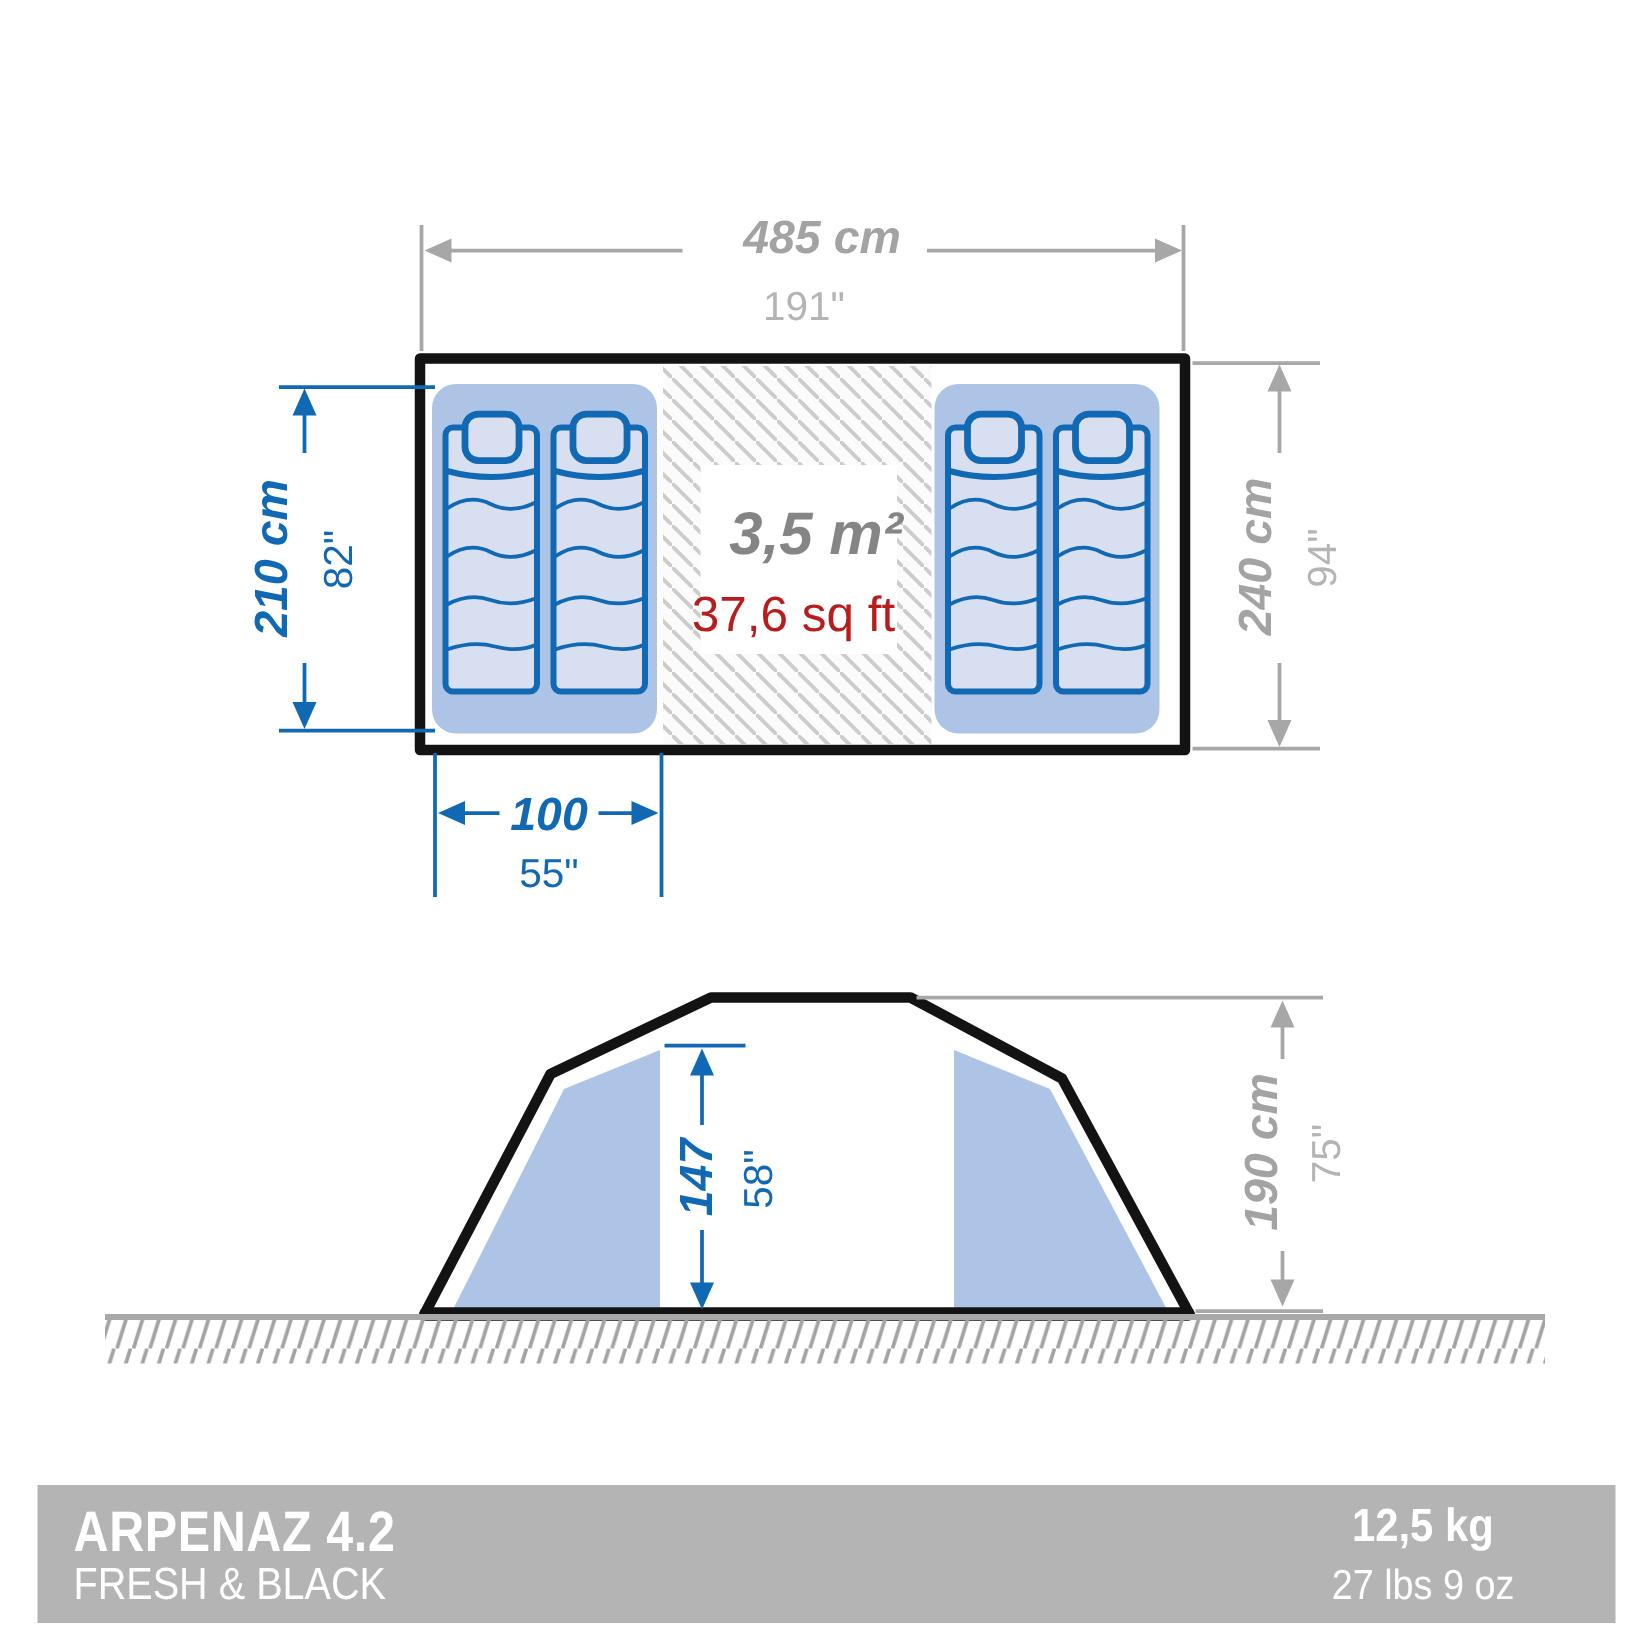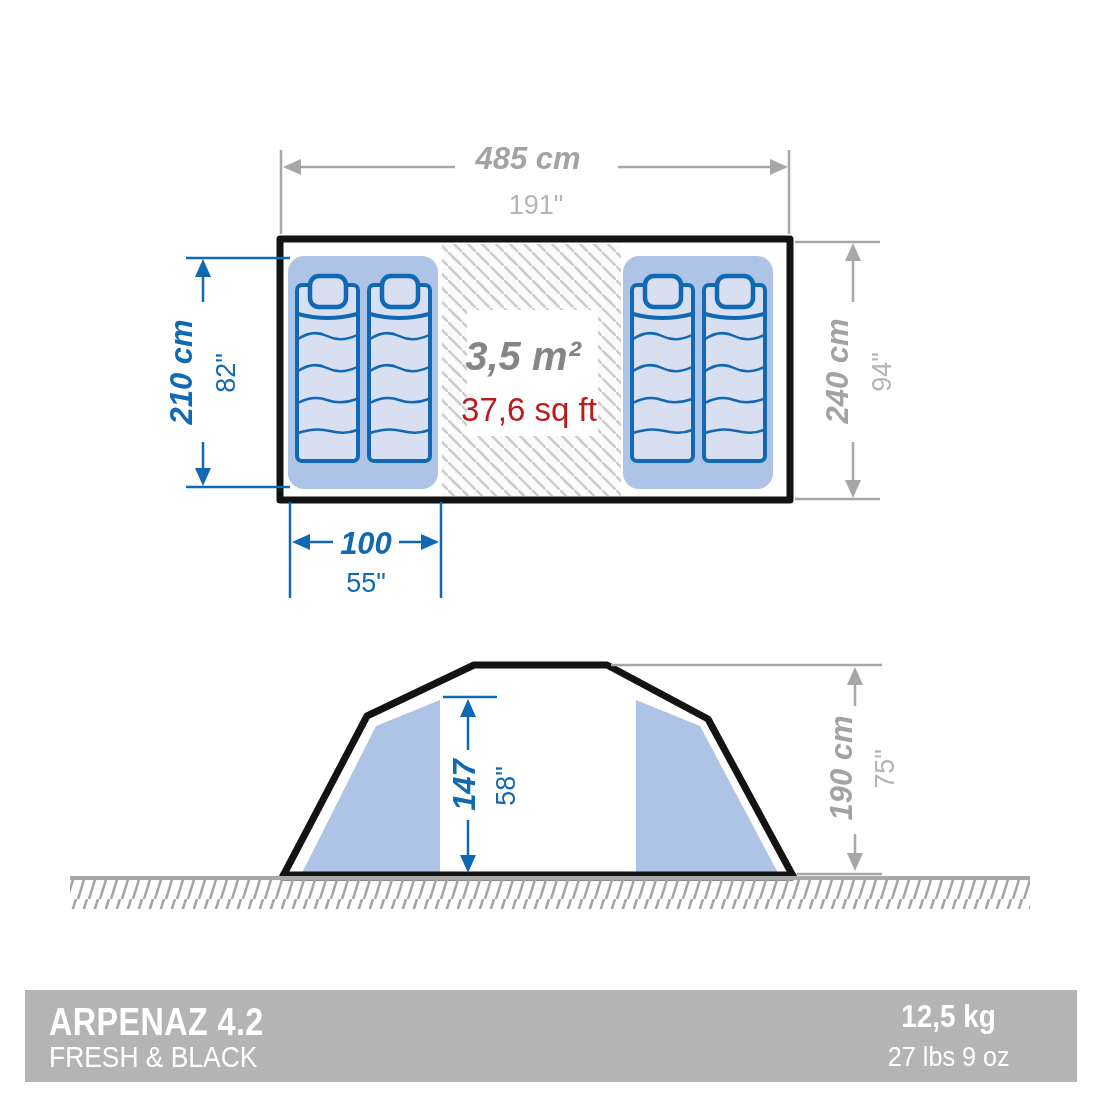--- a/index.html
+++ b/index.html
@@ -143,33 +143,33 @@
     <g>
       <line class="gray-line" x1="611" y1="665" x2="882" y2="665"></line>
       <line class="gray-line" x1="797" y1="874" x2="882" y2="874"></line>
       <line class="gray-line" x1="855" y1="683" x2="855" y2="706"></line>
       <line class="gray-line" x1="855" y1="834" x2="855" y2="856"></line>
       <polygon class="gray-fill" points="855,667 847,685 863,685"></polygon>
       <polygon class="gray-fill" points="855,871 847,853 863,853"></polygon>
     </g>
   </svg>
 
-  <div class="label dim-gray-cm" style="left:528px; top:158px;">485 cm</div>
+  <div class="label dim-gray-cm" style="left:548px; top:158px;">485 cm</div>
   <div class="label dim-gray-in" style="left:536px; top:205px;">191"</div>
 
   <div class="label rot dim-blue-cm" style="left:181px; top:372px;">210 cm</div>
   <div class="label rot dim-blue-in" style="left:226px; top:373px;">82"</div>
 
   <div class="label rot dim-gray-cm" style="left:837px; top:371px;">240 cm</div>
   <div class="label rot dim-gray-in" style="left:882px; top:372px;">94"</div>
 
   <div class="label dim-blue-cm" style="left:366px; top:543px;">100</div>
   <div class="label dim-blue-in" style="left:366px; top:583px;">55"</div>
 
-  <div class="label area-m2" style="left:523px; top:356px;">3,5 m²</div>
+  <div class="label area-m2" style="left:544px; top:356px;">3,5 m²</div>
   <div class="label area-sqft" style="left:529px; top:409px;">37,6 sq ft</div>
 
   <div class="label rot dim-blue-cm" style="left:464px; top:785px;">147</div>
   <div class="label rot dim-blue-in" style="left:506px; top:786px;">58"</div>
 
   <div class="label rot dim-gray-cm" style="left:841px; top:768px;">190 cm</div>
   <div class="label rot dim-gray-in" style="left:885px; top:769px;">75"</div>
 
   <div class="footer-box footer-left">
     <div class="product-name">ARPENAZ 4.2</div>

